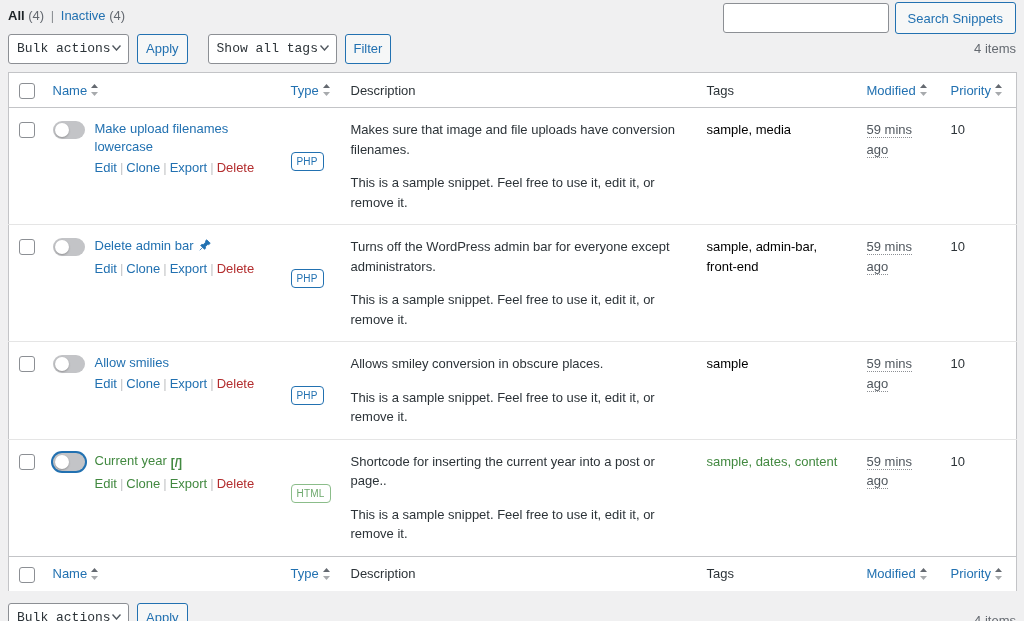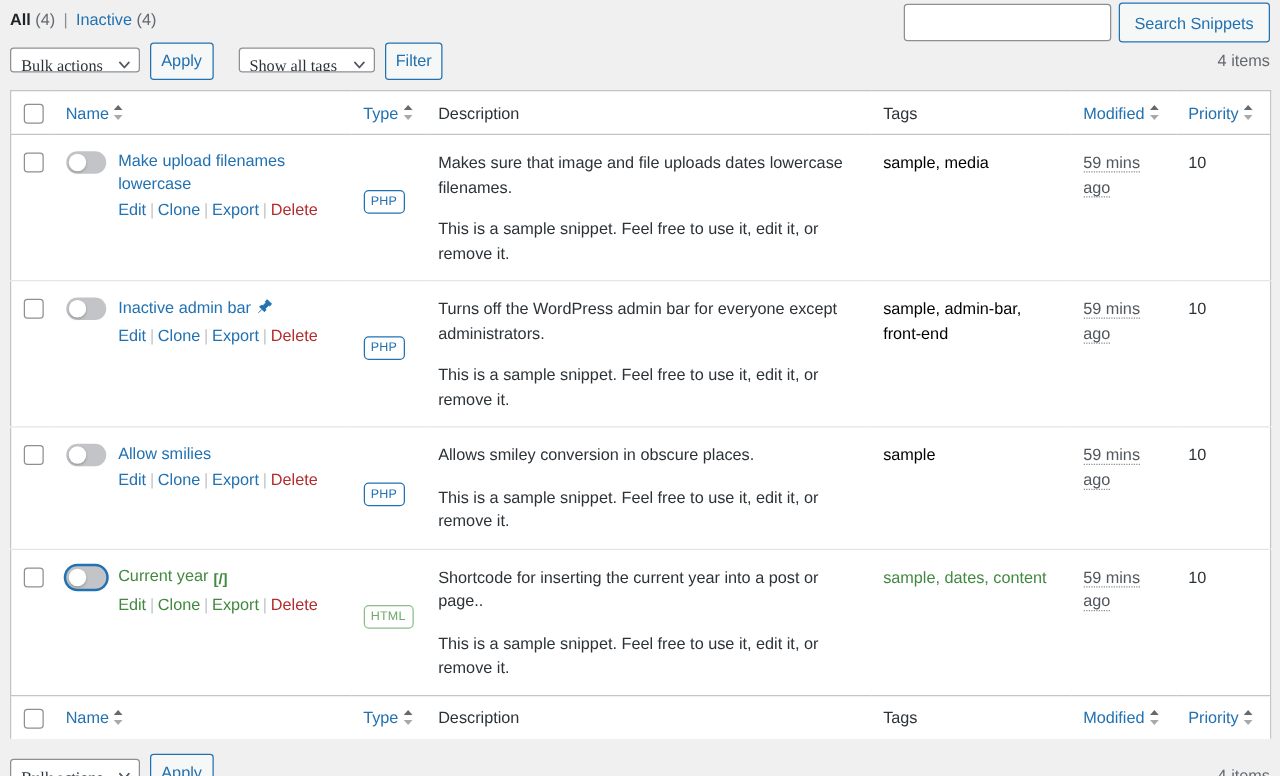--- a/index.html
+++ b/index.html
@@ -35,23 +35,23 @@
     left: 8px; top: 34px;
     display: flex; align-items: center; gap: 8px;
   }
   .wp-select {
     appearance: none;
     -webkit-appearance: none;
     background: #fff;
     border: 1px solid #8c8f94;
     border-radius: 3px;
     color: #2c3338;
-    height: 20px;
-    padding: 0 28px 0 8px;
-    font-family: Liberation Serif, serif;
+    height: 30px;
+    padding: 0 17px 0 8px;
+    font-family: Liberation Mono, monospace;
     font-size: 13px;
     line-height: 28px;
     box-shadow: 0 0 0 transparent;
   }
   .select-wrap { position: relative; display: inline-block; }
   .select-wrap .chev {
     position: absolute; right: 8px; top: 11px;
     pointer-events: none;
     width: 9px; height: 6px;
   }
@@ -370,38 +370,38 @@
               <span class="knob"></span>
             </span>
             <span style="flex:1 1 auto;">
               <a href="#" class="snippet-name"><span>Make upload filenames lowercase</span></a>
               <div class="row-actions"><a href="#">Edit</a><span class="divider">|</span><a href="#">Clone</a><span class="divider">|</span><a href="#">Export</a><span class="divider">|</span><a href="#" class="delete">Delete</a></div>
             </span>
           </div>
         </td>
         <td class="col-type"><span class="type-badge">PHP</span></td>
         <td class="col-desc desc">
-          <p>Makes sure that image and file uploads dates lowercase filenames.</p>
+          <p>Makes sure that image and file uploads have conversion filenames.</p>
           <p>This is a sample snippet. Feel free to use it, edit it, or remove it.</p>
         </td>
         <td class="col-tags"><a href="#" class="tag-link">sample, media</a></td>
         <td class="col-mod"><span class="modified-time">59 mins ago</span></td>
         <td class="col-prio"><span class="priority-val">10</span></td>
       </tr>
       <tr>
         <td class="col-cb">
           <input type="checkbox" class="cb-input" style="">
         </td>
         <td class="col-name">
           <div class="snippet-row-cell">
             <span class="toggle">
               <span class="knob"></span>
             </span>
             <span style="flex:1 1 auto;">
-              <a href="#" class="snippet-name"><span>Inactive admin bar</span><span class="name-icon"><svg width="14" height="14" viewBox="0 0 20 20">
+              <a href="#" class="snippet-name"><span>Delete admin bar</span><span class="name-icon"><svg width="14" height="14" viewBox="0 0 20 20">
                     <path d="M12.5 2.5 L17.5 7.5 L15.2 9.8 L14.2 8.8 L10.6 12.4 L10.9 14.6 L9.3 16.2 L3.8 10.7 L5.4 9.1 L7.6 9.4 L11.2 5.8 L10.2 4.8 Z M6.5 13.5 L2.5 17.5" fill="#2271b1" stroke="#2271b1" stroke-width="1.1" stroke-linejoin="round"></path>
                   </svg></span></a>
               <div class="row-actions"><a href="#">Edit</a><span class="divider">|</span><a href="#">Clone</a><span class="divider">|</span><a href="#">Export</a><span class="divider">|</span><a href="#" class="delete">Delete</a></div>
             </span>
           </div>
         </td>
         <td class="col-type"><span class="type-badge">PHP</span></td>
         <td class="col-desc desc">
           <p>Turns off the WordPress admin bar for everyone except administrators.</p>
           <p>This is a sample snippet. Feel free to use it, edit it, or remove it.</p>

